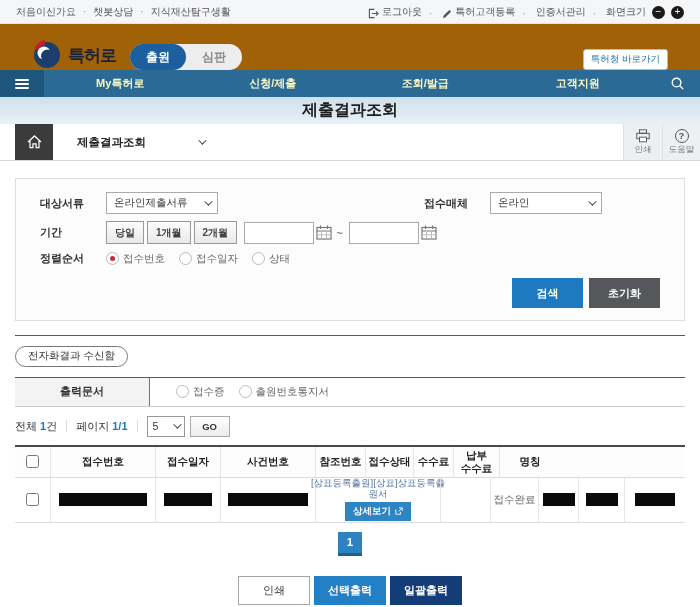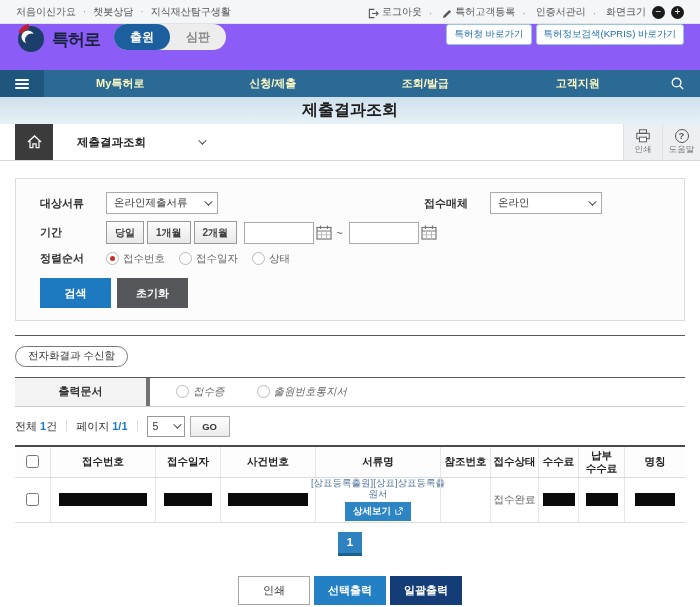--- a/index.html
+++ b/index.html
@@ -8,21 +8,21 @@
 
   
   .utility-bar { height:24px; background:#f5f6f8; border-bottom:1px solid #e2e4e7; display:flex; align-items:center; justify-content:space-between; padding:0 16px; font-size:10px; color:#555; }
   .u-links, .u-right { display:flex; align-items:center; }
   .u-links > span + span::before { content:"·"; margin:0 7px; color:#999; }
   .u-item { display:flex; align-items:flex-end; gap:3px; cursor:pointer; }
   .u-right > .u-item + .u-item::before { content:"·"; margin:0 7px; color:#999; }
   .circle-btn { width:13px; height:13px; border-radius:50%; background:#1a1a1a; color:#fff; font-size:10px; line-height:12px; text-align:center; display:inline-block; margin-left:3px; cursor:pointer; }
 
   
-  .header { height:46px; display:flex; align-items:flex-start; padding:0 16px; background:#8b5cf6; }
+  .header { height:46px; display:flex; align-items:flex-end; padding:0 32px; background:#a16207; }
   .logo { display:flex; align-items:center; gap:6px; cursor:pointer; }
   .logo-mark { position:relative; width:30px; height:30px; }
   .logo-text { font-size:17px; font-weight:bold; color:#16233c; letter-spacing:-1px; }
   .mode-tabs { display:flex; background:#ededed; border-radius:14px; margin-left:14px; height:26px; }
   .mode-tab { width:56px; height:26px; border-radius:14px; font-size:12px; font-weight:bold; color:#888; display:flex; align-items:center; justify-content:center; cursor:pointer; }
   .mode-tab.checked { background:#1c5f9e; color:#fff; }
   .quick-links { margin-left:auto; display:flex; gap:4px; }
   .quick-link { border:1px solid #9cc6de; border-radius:3px; background:#fff; color:#1b6ca8; font-size:9.5px; padding:3px 7px; cursor:pointer; font-family:inherit; }
 
   
@@ -52,32 +52,32 @@
   .fake-select { width:112px; height:22px; border:1px solid #aaa; background:#fff; display:flex; align-items:center; justify-content:space-between; padding:0 7px; font-size:10.5px; color:#333; cursor:pointer; }
   .f-label.second { margin-left:206px; }
   .period-btn { height:23px; min-width:38px; padding:2px 8px; border:1px solid #999; background:linear-gradient(#fdfdfd,#e9e9e9); font-size:10px; font-weight:bold; color:#444; margin-right:3px; cursor:pointer; font-family:inherit; }
   .date-input { width:70px; height:22px; border:1px solid #aaa; padding:0 4px; font-size:10.5px; margin-left:4px; }
   .cal-btn { background:none; border:none; margin:0 2px; cursor:pointer; padding:0; display:flex; align-items:center; }
   .tilde { font-size:11px; color:#555; margin:0 2px; }
   .radio-group { display:flex; align-items:center; gap:14px; }
   .radio-opt { display:flex; align-items:center; gap:4px; font-size:10.5px; color:#666; cursor:pointer; }
   .radio { width:13px; height:13px; border:1px solid #bbb; border-radius:50%; background:#fff; position:relative; }
   .radio.checked::after { content:""; position:absolute; left:3px; top:3px; width:5px; height:5px; border-radius:50%; background:#cc2b2b; }
-  .form-actions { display:flex; gap:6px; margin-top:12px; }
+  .form-actions { display:flex; justify-content:flex-end; gap:6px; margin-top:12px; }
   .btn { height:30px; min-width:71px; font-size:11px; font-weight:bold; border:none; cursor:pointer; font-family:inherit; }
   .btn-search { background:#1e7ac0; color:#fff; }
   .btn-reset { background:#55575a; color:#fff; }
 
   .divider { border-top:1.5px solid #5a5a5a; margin-top:14px; }
   .inbox-row { margin:9px 0 10px; }
   .pill-btn { height:21px; border:1px solid #777; border-radius:11px; background:#fff; padding:0 12px; font-size:10.5px; color:#333; cursor:pointer; font-family:inherit; }
 
   .output-row { height:29px; border-bottom:1px solid #ccc; display:flex; align-items:stretch; }
-  .output-tab { width:135px; background:#f3f3f3; border-right:4px solid #737373; display:flex; align-items:center; justify-content:center; font-size:11px; font-weight:bold; color:#333; cursor:pointer; }
-  .output-opts { display:flex; align-items:center; gap:32px; padding-left:26px;font-style:italic; }
+  .output-tab { width:135px; background:#f3f3f3; border-right:1px solid #737373; display:flex; align-items:center; justify-content:center; font-size:11px; font-weight:bold; color:#333; cursor:pointer; }
+  .output-opts { display:flex; align-items:center; gap:14px; padding-left:26px; }
 
   .list-controls { display:flex; align-items:center; margin:9px 0 8px; font-size:11px; color:#333; }
   .lc-sep { width:1px; height:12px; background:#ddd; margin:0 9px; }
   .blue { color:#1e7ac0; font-weight:bold; }
   .size-select { width:38px; height:21px; border:1px solid #999; background:#fff; display:flex; align-items:center; justify-content:space-between; padding:0 5px; font-size:10.5px; cursor:pointer; }
   .go-btn { width:40px; height:21px; border:1px solid #aaa; background:linear-gradient(#fff,#ebebeb); font-size:9.5px; font-weight:bold; color:#333; margin-left:5px; cursor:pointer; font-family:inherit; }
 
   
   .tbl { border-top:2px solid #4a4a4a; }
   .tr { display:flex; align-items:stretch; }
@@ -142,21 +142,20 @@
       <circle cx="15.5" cy="16" r="6.5" fill="#1c3e6b"></circle>
     </svg>
     <span class="logo-text">특허로</span>
   </div>
   <div class="mode-tabs">
     <span class="mode-tab checked">출원</span>
     <span class="mode-tab">심판</span>
   </div>
   <div class="quick-links">
     <button class="quick-link">특허청 바로가기</button>
-    <button class="quick-link">특허정보검색(KPRIS) 바로가기</button>
   </div>
 </div>
 
 <div class="nav">
   <div class="nav-burger">
       <i></i>
       <i></i>
       <i></i>
     </div>
   <div class="nav-item">My특허로</div>
@@ -307,21 +306,20 @@
     </div>
     <button class="go-btn">GO</button>
   </div>
 
   <div class="tbl">
     <div class="tr head">
       <div class="th c0"><input type="checkbox" style=""></div>
       <div class="th c1">접수번호</div>
       <div class="th c2">접수일자</div>
       <div class="th c3">사건번호</div>
-      <div class="th c4">서류명</div>
       <div class="th c5">참조번호</div>
       <div class="th c6">접수상태</div>
       <div class="th c7">수수료</div>
       <div class="th c8">납부
 수수료</div>
       <div class="th c9">명칭</div>
     </div>
     <div class="tr body">
       <div class="td c0">
           <input type="checkbox" style="">

